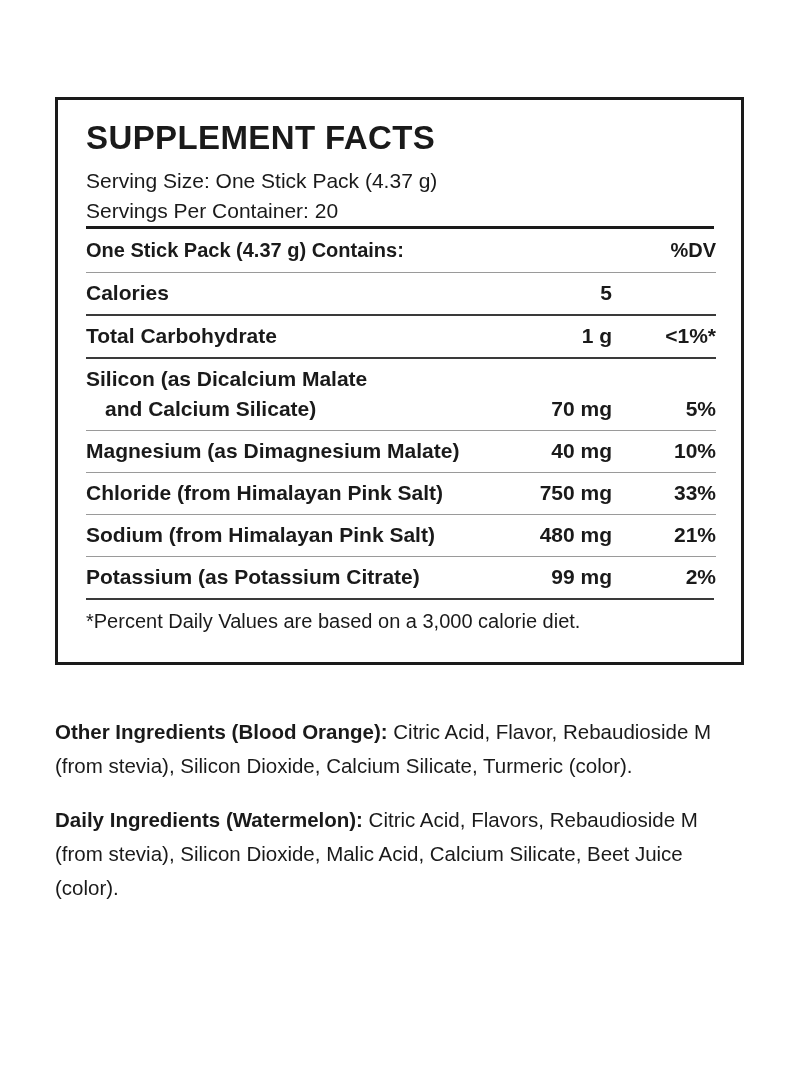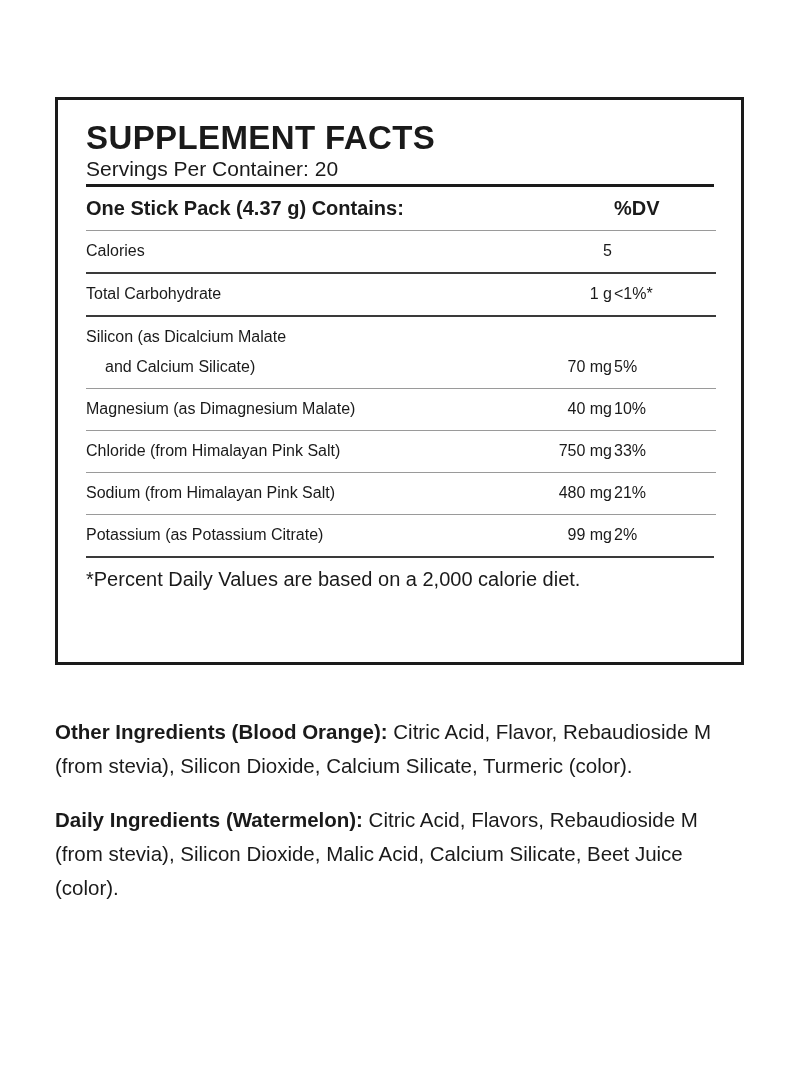--- a/index.html
+++ b/index.html
@@ -68,26 +68,27 @@
 
   
   .facts-table {
     width: 100%;
     border-collapse: collapse;
     table-layout: fixed;
   }
   .facts-table td {
     padding: 0;
     vertical-align: bottom;
-    font-size: 16px;
+    font-size: 21px;
     line-height: 30px;
+    font-weight: bold;
   }
   .col-name   { width: 320px; text-align: left; }
   .col-amount { width: 206px; text-align: right; padding-right: 2px !important; }
-  .col-dv     { width: 102px; text-align: left; }
+  .col-dv     { width: 102px; text-align: right; }
 
   .row-head td {
     font-weight: bold;
     font-size: 20px;
     padding-top: 6px !important;
     padding-bottom: 7px !important;
   }
 
   .row-body td {
     padding-top: 5px !important;
@@ -132,20 +133,21 @@
 </head>
 <body>
 
 <div id="page">
 
   <div id="facts-panel">
     <div class="panel-inner">
 
       <div class="facts-title">SUPPLEMENT FACTS</div>
 
+      <div class="serving-line first">Serving Size: One Stick Pack (4.37 g)</div>
 
       <div class="serving-line">Servings Per Container: 20</div>
 
       <hr class="rule rule-heavy">
 
       <table class="facts-table">
         <tbody>
           <tr class="row-head">
             <td class="col-name nowrap">One Stick Pack (4.37 g) Contains:</td>
             <td class="col-amount"></td>
@@ -236,21 +238,21 @@
           <tr class="row-body">
             <td class="col-name nowrap">Potassium (as Potassium Citrate)</td>
             <td class="col-amount">99 mg</td>
             <td class="col-dv">2%</td>
           </tr>
         </tbody>
       </table>
 
       <hr class="rule rule-medium">
 
-      <div class="footnote">*Percent Daily Values are based on a 2,000 calorie diet.</div>
+      <div class="footnote">*Percent Daily Values are based on a 3,000 calorie diet.</div>
 
     </div>
   </div>
 
   <div id="ingredients">
 
     <p class="ing-block">
       <span class="ing-label">Other Ingredients (Blood Orange):</span><span> Citric Acid, Flavor, Rebaudioside M (from stevia), Silicon Dioxide, Calcium Silicate, Turmeric (color).</span>
     </p>
 

